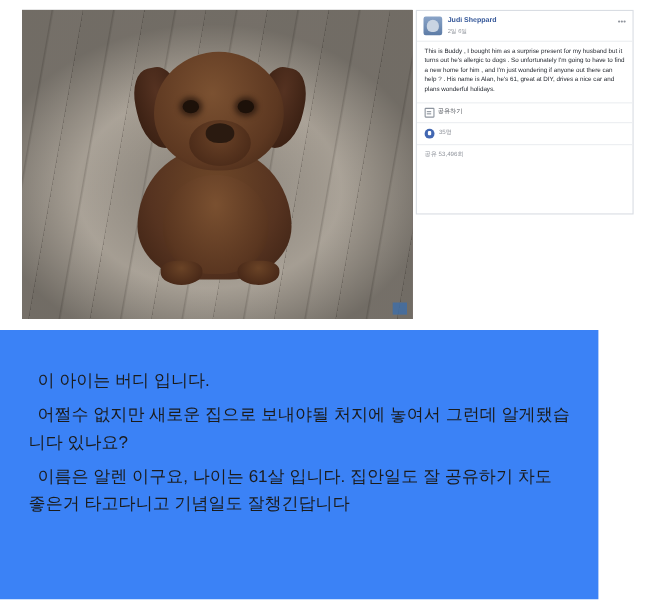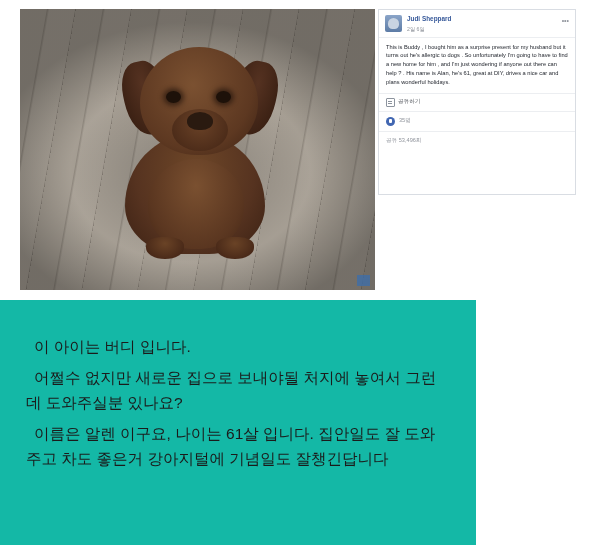--- a/index.html
+++ b/index.html
@@ -296,23 +296,23 @@
   }
   .fb-bottom-space {
     height: 8px;
   }
 
   
   .caption {
     position: absolute;
     left: 0;
     top: 300px;
-    width: 476px;
+    width: 544px;
     height: 245px;
-    background: #14b8a6;
+    background: #3b82f6;
     padding: 34px 26px 0 26px;
     box-sizing: border-box;
   }
   .caption p {
     margin: 0 0 6px 0;
     font-size: 15.5px;
     line-height: 1.62;
     color: #1b1b1b;
     text-indent: 8px;
   }
@@ -369,17 +369,17 @@
         <span>공유 53,496회</span>
       </div>
 
       <div class="fb-bottom-space"></div>
     </div>
 
   </div>
 
   <div class="caption">
     <p>이 아이는 버디 입니다.</p>
-    <p>어쩔수 없지만 새로운 집으로 보내야될 처지에 놓여서 그런데 도와주실분 있나요?</p>
-    <p>이름은 알렌 이구요, 나이는 61살 입니다. 집안일도 잘 도와주고 차도 좋은거 강아지털에 기념일도 잘챙긴답니다</p>
+    <p>어쩔수 없지만 새로운 집으로 보내야될 처지에 놓여서 그런데 알게됐습니다 있나요?</p>
+    <p>이름은 알렌 이구요, 나이는 61살 입니다. 집안일도 잘 공유하기 차도 좋은거 타고다니고 기념일도 잘챙긴답니다</p>
   </div>
 
 </div>
 
 </body></html>

